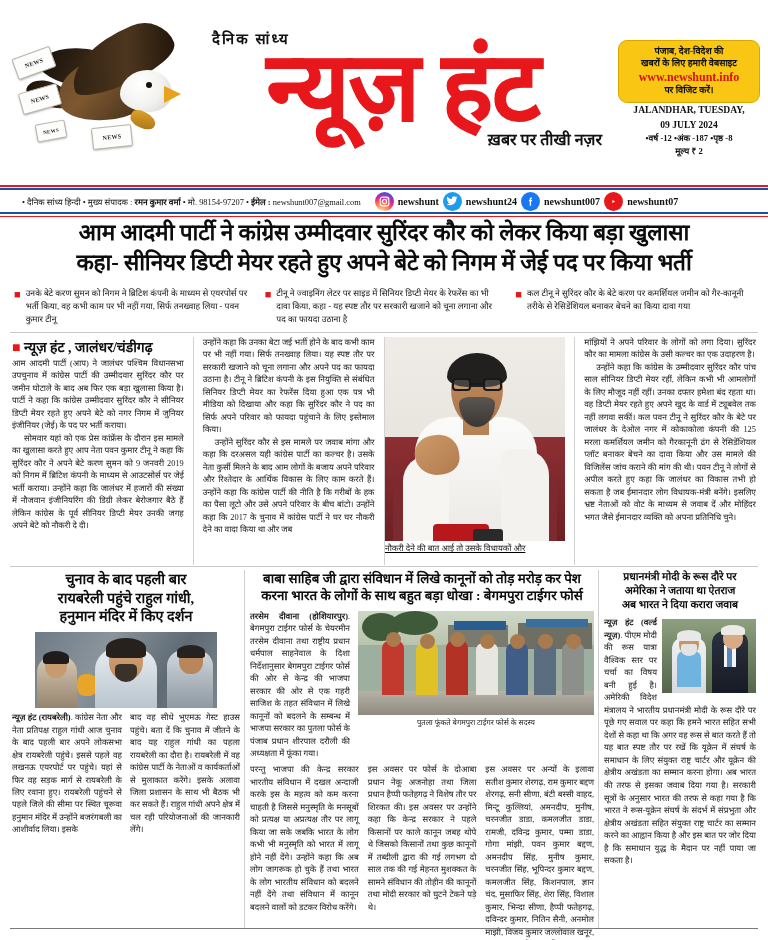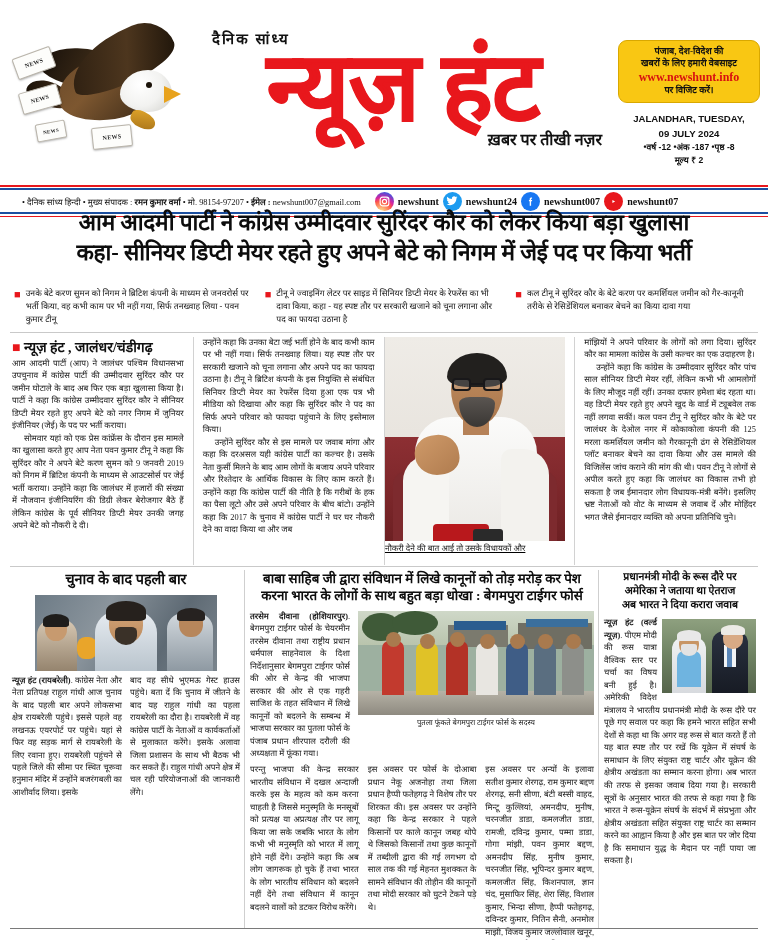--- a/index.html
+++ b/index.html
@@ -101,22 +101,21 @@
 
   .mast-right { position: absolute; left: 618px; top: 40px; width: 142px; text-align: center; }
   .web-box {
     background: #f9c713; border: 1px solid #d9a800; border-radius: 9px;
     padding: 5px 4px 5px; line-height: 1.28;
     font-family: "Liberation Serif", serif;
     font-size: 9.2px; font-weight: bold; color: #111;
   }
   .web-url { color: #d81010; font-size: 12px; }
   .mast-date {
-    margin-top: 9px;
-    font-family: Liberation Sans, sans-serif;
+    font-family: Liberation Serif, serif;
     font-weight: bold; font-size: 9.6px; color: #111; line-height: 1.55;
   }
   .mast-edition { font-size: 8.6px; font-weight: bold; line-height: 1.5; }
 
   
   .info-bar {
     position: absolute; top: 188px; left: 0; width: 768px; height: 26px;
     border-top: 2px solid #1b4fa0; border-bottom: 2px solid #1b4fa0;
     display: flex; align-items: center;
   }
@@ -135,21 +134,21 @@
   .soc-label { font-family: "Liberation Serif", serif; font-size: 10px; font-weight: bold; color: #111; }
   .soc-ic { width: 19px; height: 19px; border-radius: 50%; display: flex; align-items: center; justify-content: center; color: #fff; font-size: 11px; font-weight: bold; }
   .ic-ig { background: radial-gradient(circle at 30% 107%, #fdf497 0%, #fd5949 45%, #d6249f 60%, #285AEB 90%); }
   .ic-tw { background: #1d9bf0; }
   .ic-fb { background: #1877f2; }
   .ic-yt { background: #e8171c; }
   .soc-ic svg { display:block; }
 
   
   .lead-head {
-    position: absolute; top: 208px; left: 10px; width: 748px;
+    position: absolute; top: 218px; left: 10px; width: 748px;
     font-family: "Liberation Serif", serif;
     font-weight: bold; font-size: 22.6px; line-height: 1.32;
     color: #0c0c0c; text-align: center; letter-spacing: -.2px;
   }
 
   .bullets {
     position: absolute; top: 287px; left: 14px; width: 740px;
     display: flex; gap: 12px;
   }
   .bullet { flex: 1; display: flex; gap: 5px; }
@@ -356,21 +355,21 @@
   </div>
 
   <div class="lead-head">
     <div>आम आदमी पार्टी ने कांग्रेस उम्मीदवार सुरिंदर कौर को लेकर किया बड़ा खुलासा</div>
     <div>कहा- सीनियर डिप्टी मेयर रहते हुए अपने बेटे को निगम में जेई पद पर किया भर्ती</div>
   </div>
 
   <div class="bullets">
     <div class="bullet">
       <span class="dot">■</span>
-      <span class="btxt">उनके बेटे करण सुमन को निगम ने ब्रिटिश कंपनी के माध्यम से जनवरोर्स पर भर्ती किया, वह कभी काम पर भी नहीं गया, सिर्फ तनख्वाह लिया - पवन कुमार टीनू</span>
+      <span class="btxt">उनके बेटे करण सुमन को निगम ने ब्रिटिश कंपनी के माध्यम से एयरपोर्स पर भर्ती किया, वह कभी काम पर भी नहीं गया, सिर्फ तनख्वाह लिया - पवन कुमार टीनू</span>
     </div>
     <div class="bullet">
       <span class="dot">■</span>
       <span class="btxt">टीनू ने ज्वाइनिंग लेटर पर साइड में सिनियर डिप्टी मेयर के रेफरेंस का भी दावा किया, कहा - यह स्पष्ट तौर पर सरकारी खजाने को चूना लगाना और पद का फायदा उठाना है</span>
     </div>
     <div class="bullet">
       <span class="dot">■</span>
       <span class="btxt">कल टीनू ने सुरिंदर कौर के बेटे करण पर कमर्शियल जमीन को गैर-कानूनी तरीके से रेसिडेंशियल बनाकर बेचने का किया दावा गया</span>
     </div>
   </div>
@@ -431,20 +430,22 @@
   <div class="rule-red" style="top:566px;"></div>
 
   <div class="bot">
 
     <div class="vsep" style="left:244px;"></div>
     <div class="vsep" style="left:598px;"></div>
 
     <div class="bl">
       <div class="sec-head">
         <div>चुनाव के बाद पहली बार</div>
+        <div>रायबरेली पहुंचे राहुल गांधी,</div>
+        <div>हनुमान मंदिर में किए दर्शन</div>
       </div>
       <div class="bl-photo">
         <div class="rg-crowd"></div>
         <div class="rg-p1"></div>
         <div class="rg-p1h"></div>
         <div class="rg-p1hr"></div>
         <div class="rg-orange"></div>
         <div class="rg-main"></div>
         <div class="rg-face"></div>
         <div class="rg-beard"></div>

